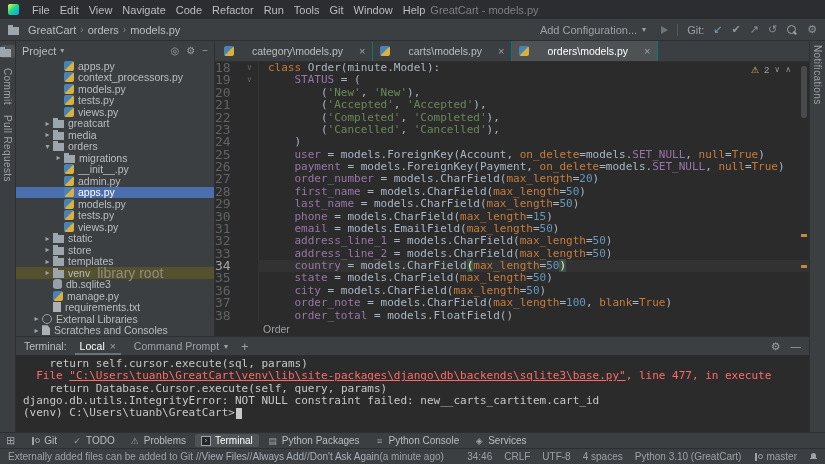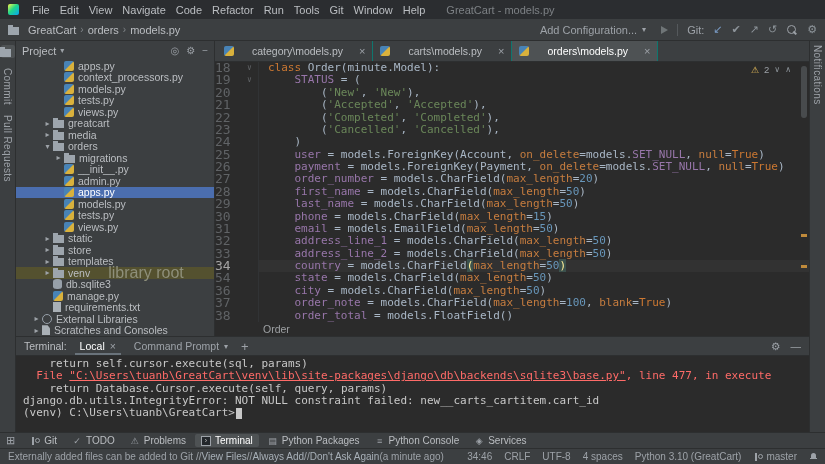--- a/index.html
+++ b/index.html
@@ -4,21 +4,21 @@
 <style>
   *{margin:0;padding:0;box-sizing:border-box}
   html,body{width:825px;height:464px;overflow:hidden;background:#2b2b2b;font-family:"Liberation Sans",sans-serif}
   .app{width:825px;height:464px;display:flex;flex-direction:column;background:#f0abfc;color:#bbbec2}
 
   
   .titlebar{height:19px;background:#2b2d30;display:flex;align-items:center;padding:0 8px;flex:none}
   .app-icon{width:11px;height:11px;border-radius:2px;background:linear-gradient(135deg,#fcf84a,#21d789 45%,#07a3f2);margin-right:8px;flex:none}
   .menubar{display:flex;align-items:center}
   .menu-item{font-size:11px;color:#bbbec2;padding:0 5px;cursor:default}
-  .wintitle{font-size:11px;color:#7d8185;margin-left:16px;white-space:nowrap}
+  .wintitle{font-size:11px;color:#7d8185;white-space:nowrap}
 
   
   .toolbar{height:22px;background:#3c3f41;border-bottom:1px solid #2d2f30;display:flex;align-items:center;padding:0 8px;font-size:11px;flex:none}
   .crumbs{display:flex;align-items:center;gap:4px;margin-left:5px}
   .crumb{cursor:default;color:#bbbec2}
   .crumb-sep{color:#7f8488;font-size:10px}
   .tb-right{margin-left:auto;display:flex;align-items:center;gap:9px}
   .runconfig{display:flex;align-items:center;gap:5px;color:#9da2a8;padding:1px 6px}
   .caret{font-size:8px;color:#9da2a8}
   .play{width:0;height:0;border-left:7px solid #6f7577;border-top:4.5px solid transparent;border-bottom:4.5px solid transparent}
@@ -44,21 +44,21 @@
   .project{width:199px;background:#3c3f41;border-right:1px solid #2d2f30;display:flex;flex-direction:column;flex:none}
   .proj-header{height:19px;display:flex;align-items:center;padding:0 6px;font-size:11px;color:#bbbec2;flex:none}
   .ph-caret{font-size:8px;margin-left:4px;color:#9da2a8}
   .ph-icons{margin-left:auto;display:flex;gap:7px;color:#9da2a8;font-size:10px;align-items:center}
   .tree{flex:1;overflow:hidden}
   .trow{display:flex;align-items:center;height:11.5px;font-size:10.5px;color:#bbbec2;white-space:nowrap;cursor:default}
   .trow.sel{background:#4b6eaf;color:#fff}
   .trow.hl{background:#54512f}
   .arrow{width:11px;font-size:8px;color:#9da2a8;text-align:center;flex:none}
   .fic{flex:none;margin-right:4px;display:inline-block}
-  .tsuffix{color:#8e8f7a;margin-left:18px;font-size:16px}
+  .tsuffix{color:#8e8f7a;margin-left:7px;font-size:14px}
 
   
   .i-py{width:10px;height:10px;border-radius:2px;background:linear-gradient(135deg,#4883b6 49%,#d9b13c 51%)}
   .i-folder{width:11px;height:8px;background:#9da5ad;position:relative;margin-top:2px}
   .i-folder::before{content:"";position:absolute;top:-2px;left:0;width:5px;height:2px;background:#9da5ad}
   .i-db{width:9px;height:10px;background:#97a0a9;border-radius:4px/2.5px}
   .i-txt{width:8px;height:10px;background:#a9b0b6}
   .i-lib{width:10px;height:10px;border-radius:50%;border:1.5px solid #97a0a9}
   .i-scratch{width:8px;height:10px;background:#a9b0b6;clip-path:polygon(0 0,70% 0,100% 30%,100% 100%,0 100%)}
 
@@ -352,21 +352,21 @@
                 <div class="cl"><span class="gut"><span class="ln">25</span><span class="fold"></span></span><span class="ct"><span class="tk-t">    </span><span class="tk-f">user</span><span class="tk-t"> = models.ForeignKey(Account, </span><span class="tk-p">on_delete</span><span class="tk-t">=models.</span><span class="tk-c">SET_NULL</span><span class="tk-t">, </span><span class="tk-p">null</span><span class="tk-t">=</span><span class="tk-k">True</span><span class="tk-t">)</span></span></div>
                 <div class="cl"><span class="gut"><span class="ln">26</span><span class="fold"></span></span><span class="ct"><span class="tk-t">    </span><span class="tk-f">payment</span><span class="tk-t"> = models.ForeignKey(Payment, </span><span class="tk-p">on_delete</span><span class="tk-t">=models.</span><span class="tk-c">SET_NULL</span><span class="tk-t">, </span><span class="tk-p">null</span><span class="tk-t">=</span><span class="tk-k">True</span><span class="tk-t">)</span></span></div>
                 <div class="cl"><span class="gut"><span class="ln">27</span><span class="fold"></span></span><span class="ct"><span class="tk-t">    </span><span class="tk-f">order_number</span><span class="tk-t"> = models.CharField(</span><span class="tk-p">max_length</span><span class="tk-t">=</span><span class="tk-num">20</span><span class="tk-t">)</span></span></div>
                 <div class="cl"><span class="gut"><span class="ln">28</span><span class="fold"></span></span><span class="ct"><span class="tk-t">    </span><span class="tk-f">first_name</span><span class="tk-t"> = models.CharField(</span><span class="tk-p">max_length</span><span class="tk-t">=</span><span class="tk-num">50</span><span class="tk-t">)</span></span></div>
                 <div class="cl"><span class="gut"><span class="ln">29</span><span class="fold"></span></span><span class="ct"><span class="tk-t">    </span><span class="tk-f">last_name</span><span class="tk-t"> = models.CharField(</span><span class="tk-p">max_length</span><span class="tk-t">=</span><span class="tk-num">50</span><span class="tk-t">)</span></span></div>
                 <div class="cl"><span class="gut"><span class="ln">30</span><span class="fold"></span></span><span class="ct"><span class="tk-t">    </span><span class="tk-f">phone</span><span class="tk-t"> = models.CharField(</span><span class="tk-p">max_length</span><span class="tk-t">=</span><span class="tk-num">15</span><span class="tk-t">)</span></span></div>
                 <div class="cl"><span class="gut"><span class="ln">31</span><span class="fold"></span></span><span class="ct"><span class="tk-t">    </span><span class="tk-f">email</span><span class="tk-t"> = models.EmailField(</span><span class="tk-p">max_length</span><span class="tk-t">=</span><span class="tk-num">50</span><span class="tk-t">)</span></span></div>
                 <div class="cl"><span class="gut"><span class="ln">32</span><span class="fold"></span></span><span class="ct"><span class="tk-t">    </span><span class="tk-f">address_line_1</span><span class="tk-t"> = models.CharField(</span><span class="tk-p">max_length</span><span class="tk-t">=</span><span class="tk-num">50</span><span class="tk-t">)</span></span></div>
                 <div class="cl"><span class="gut"><span class="ln">33</span><span class="fold"></span></span><span class="ct"><span class="tk-t">    </span><span class="tk-f">address_line_2</span><span class="tk-t"> = models.CharField(</span><span class="tk-p">max_length</span><span class="tk-t">=</span><span class="tk-num">50</span><span class="tk-t">)</span></span></div>
                 <div class="cl current"><span class="gut"><span class="ln">34</span><span class="fold"></span></span><span class="ct"><span class="tk-t">    </span><span class="tk-f">country</span><span class="tk-t"> = models.CharField</span><span class="tk-pm">(</span><span class="tk-p">max_length</span><span class="tk-t">=</span><span class="tk-num">50</span><span class="tk-pm">)</span></span></div>
-                <div class="cl"><span class="gut"><span class="ln">54</span><span class="fold"></span></span><span class="ct"><span class="tk-t">    </span><span class="tk-f">state</span><span class="tk-t"> = models.CharField(</span><span class="tk-p">max_length</span><span class="tk-t">=</span><span class="tk-num">50</span><span class="tk-t">)</span></span></div>
+                <div class="cl"><span class="gut"><span class="ln">35</span><span class="fold"></span></span><span class="ct"><span class="tk-t">    </span><span class="tk-f">state</span><span class="tk-t"> = models.CharField(</span><span class="tk-p">max_length</span><span class="tk-t">=</span><span class="tk-num">50</span><span class="tk-t">)</span></span></div>
                 <div class="cl"><span class="gut"><span class="ln">36</span><span class="fold"></span></span><span class="ct"><span class="tk-t">    </span><span class="tk-f">city</span><span class="tk-t"> = models.CharField(</span><span class="tk-p">max_length</span><span class="tk-t">=</span><span class="tk-num">50</span><span class="tk-t">)</span></span></div>
                 <div class="cl"><span class="gut"><span class="ln">37</span><span class="fold"></span></span><span class="ct"><span class="tk-t">    </span><span class="tk-f">order_note</span><span class="tk-t"> = models.CharField(</span><span class="tk-p">max_length</span><span class="tk-t">=</span><span class="tk-num">100</span><span class="tk-t">, </span><span class="tk-p">blank</span><span class="tk-t">=</span><span class="tk-k">True</span><span class="tk-t">)</span></span></div>
                 <div class="cl"><span class="gut"><span class="ln">38</span><span class="fold"></span></span><span class="ct"><span class="tk-t">    </span><span class="tk-f">order_total</span><span class="tk-t"> = models.FloatField()</span></span></div>
               </div>
             <div class="vscroll">
               <span class="vthumb"></span>
               <span class="vmark" style="top:66%"></span>
               <span class="vmark" style="top:78%"></span>
             </div>
             <div class="inspection">

